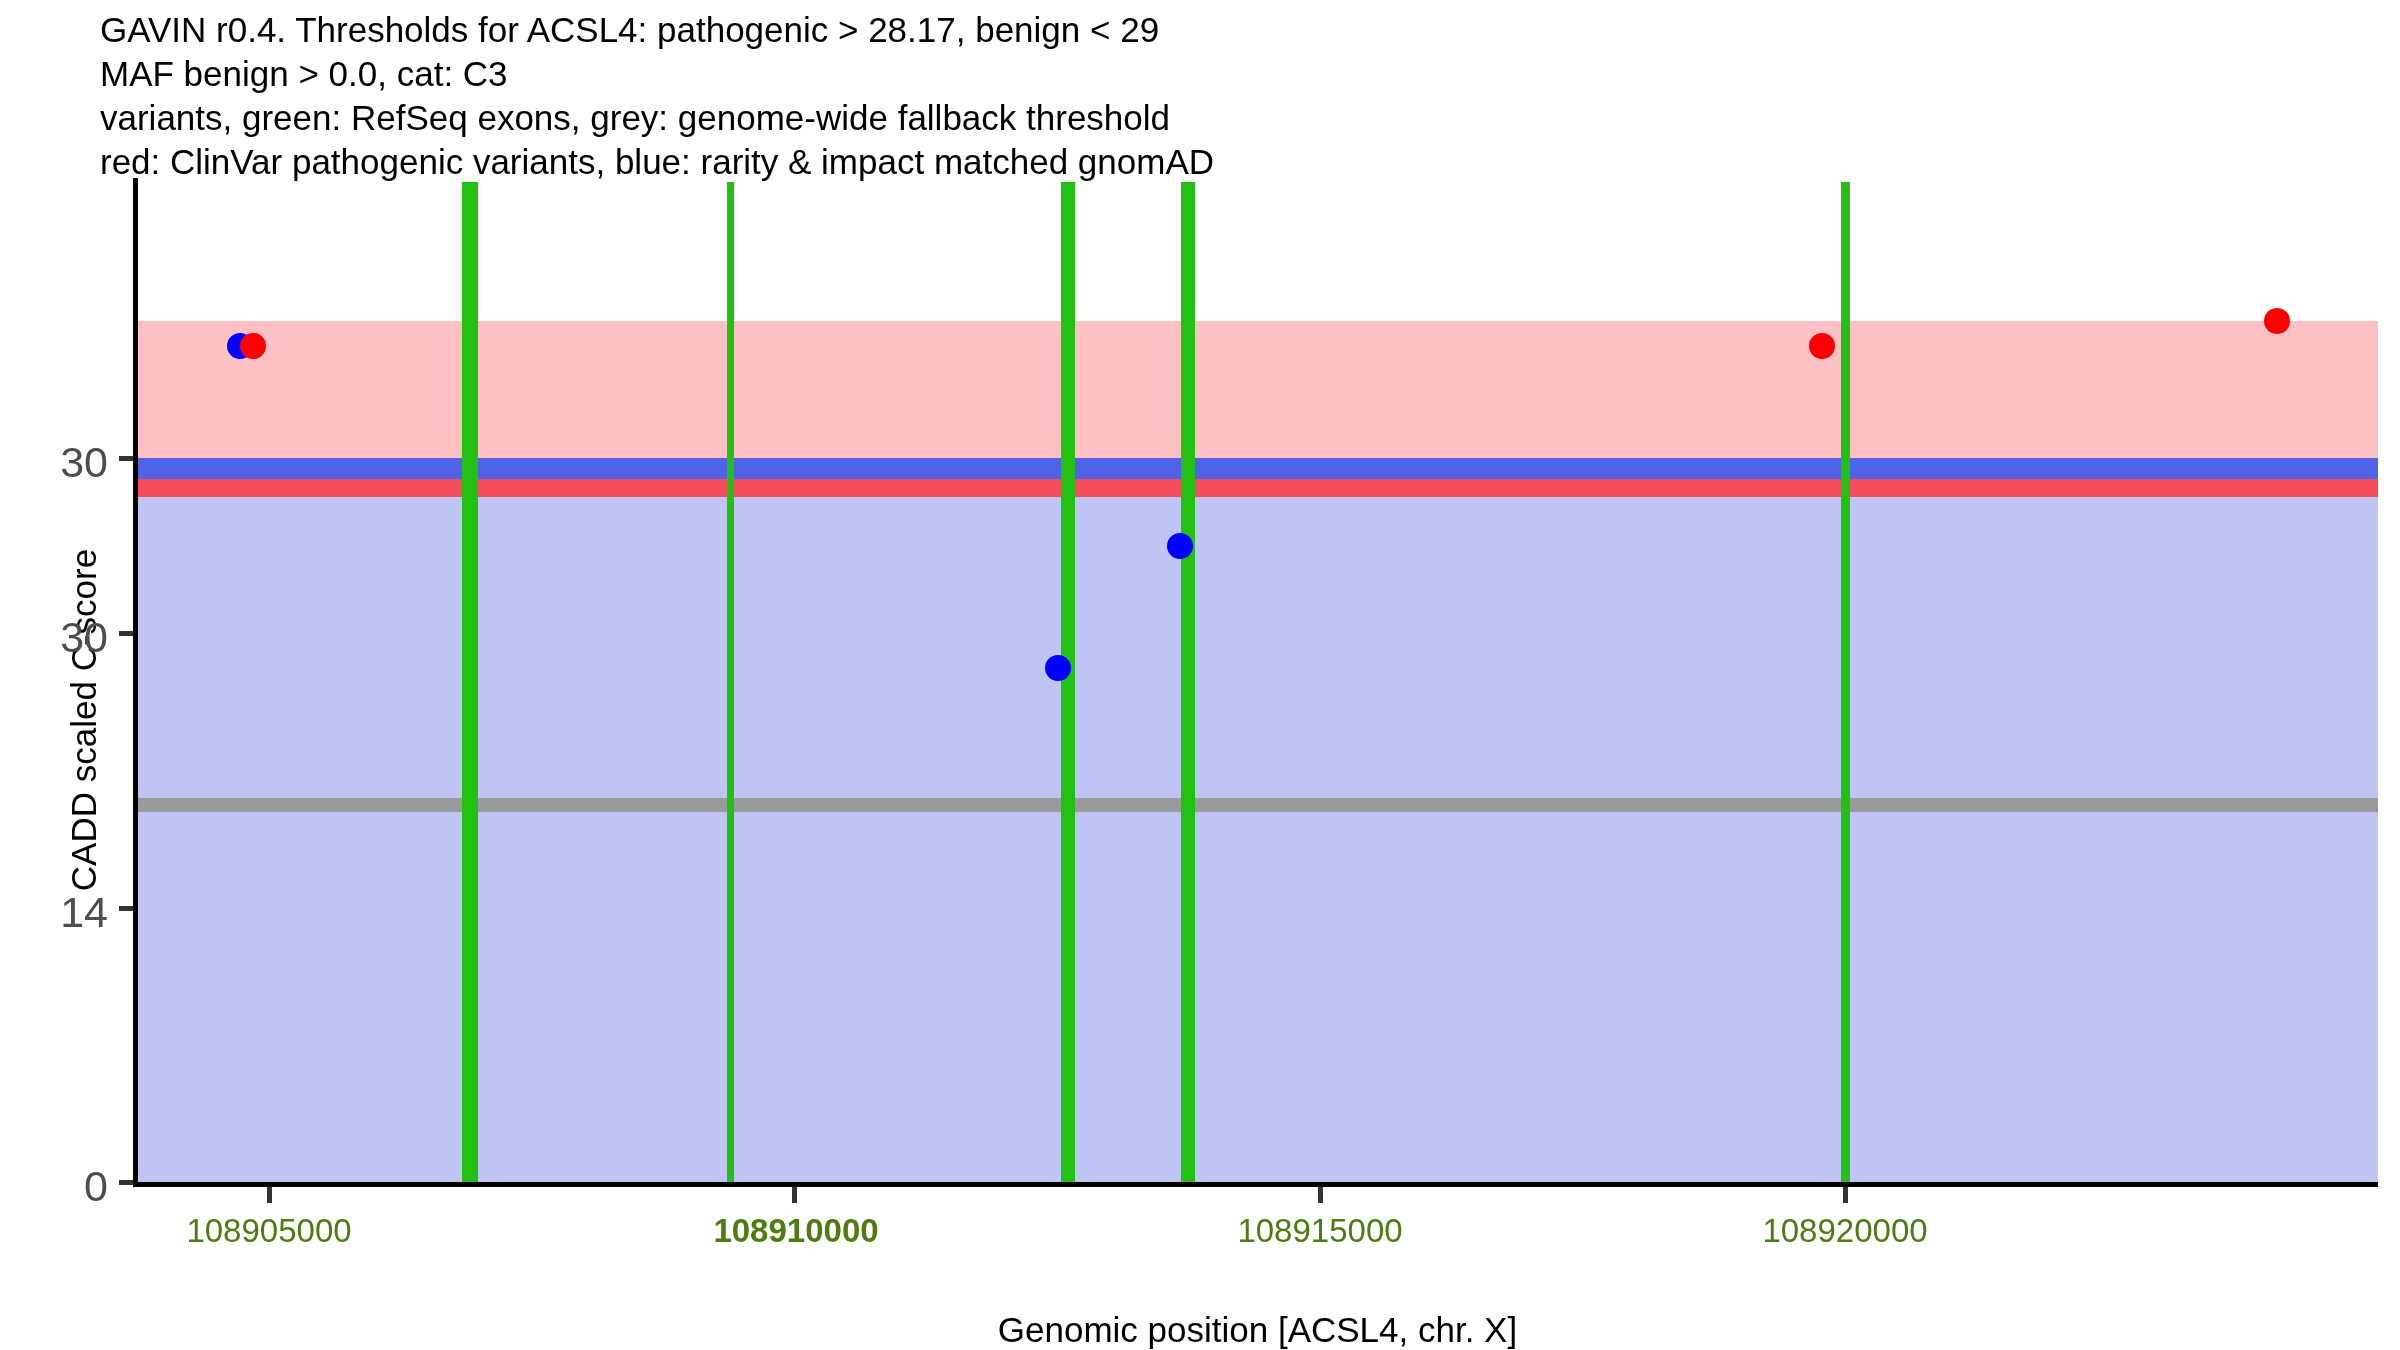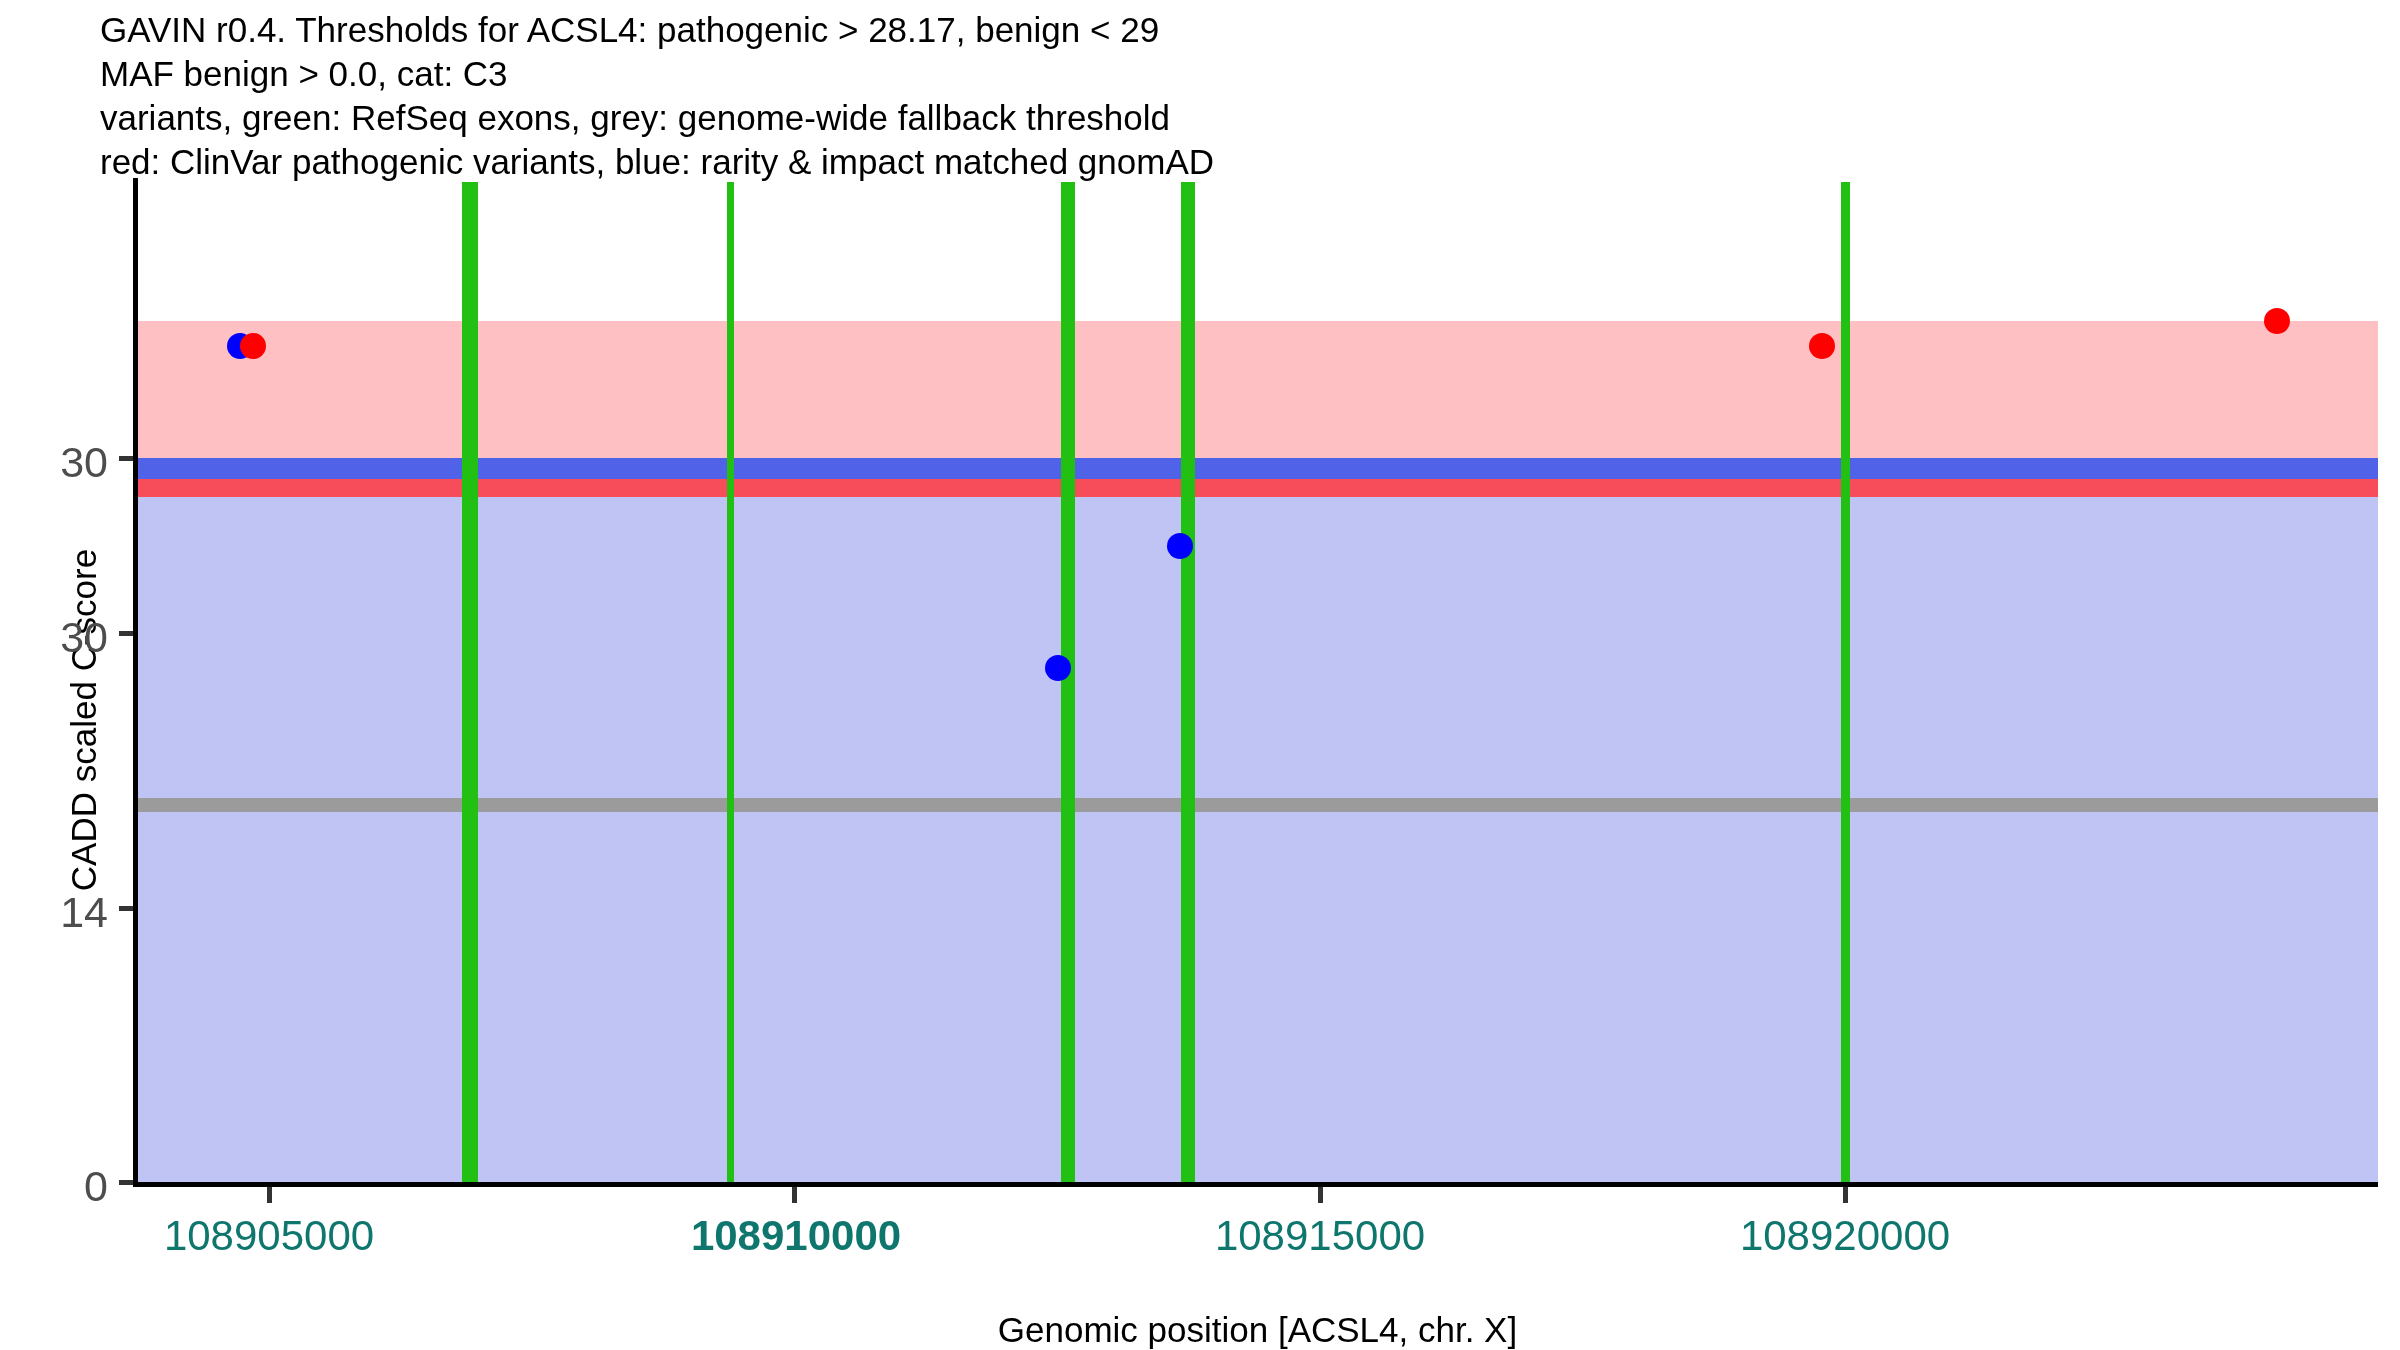--- a/index.html
+++ b/index.html
@@ -120,22 +120,22 @@
     top: 1187px;
     width: 5px;
     height: 16px;
     background: #333333;
   }
   .xtick-label {
     position: absolute;
     top: 1212px;
     width: 360px;
     text-align: center;
-    font-size: 42px;
-    color: #0f766e;
+    font-size: 33px;
+    color: #4d7c0f;
   }
 
   .exon-bar {
     position: absolute;
     top: 0px;
     height: 1000px;
   }
   .point {
     position: absolute;
     border-radius: 50%;

